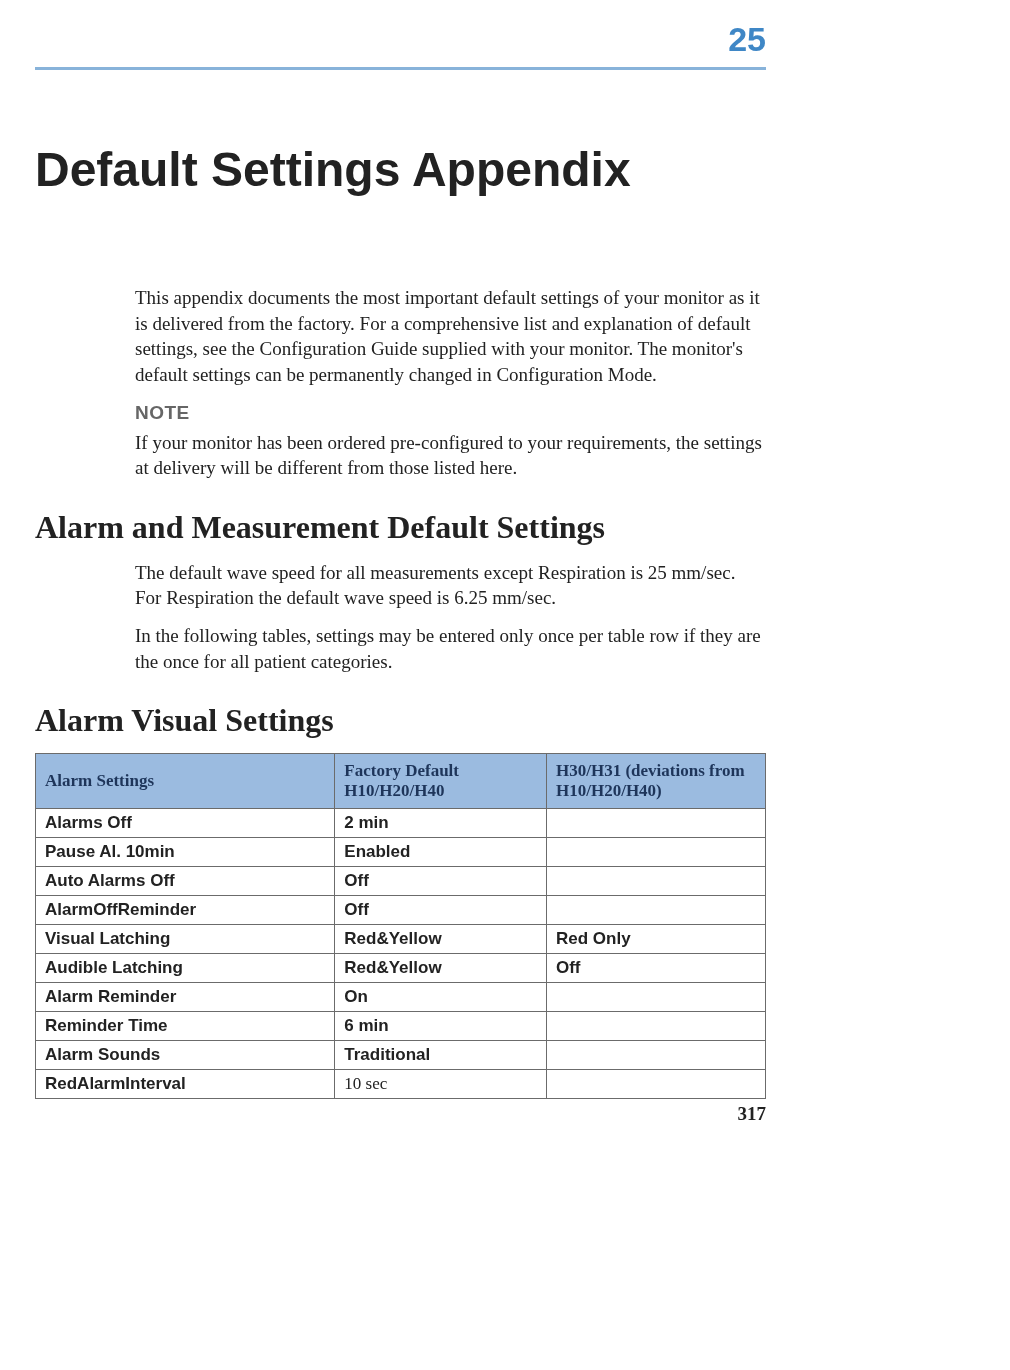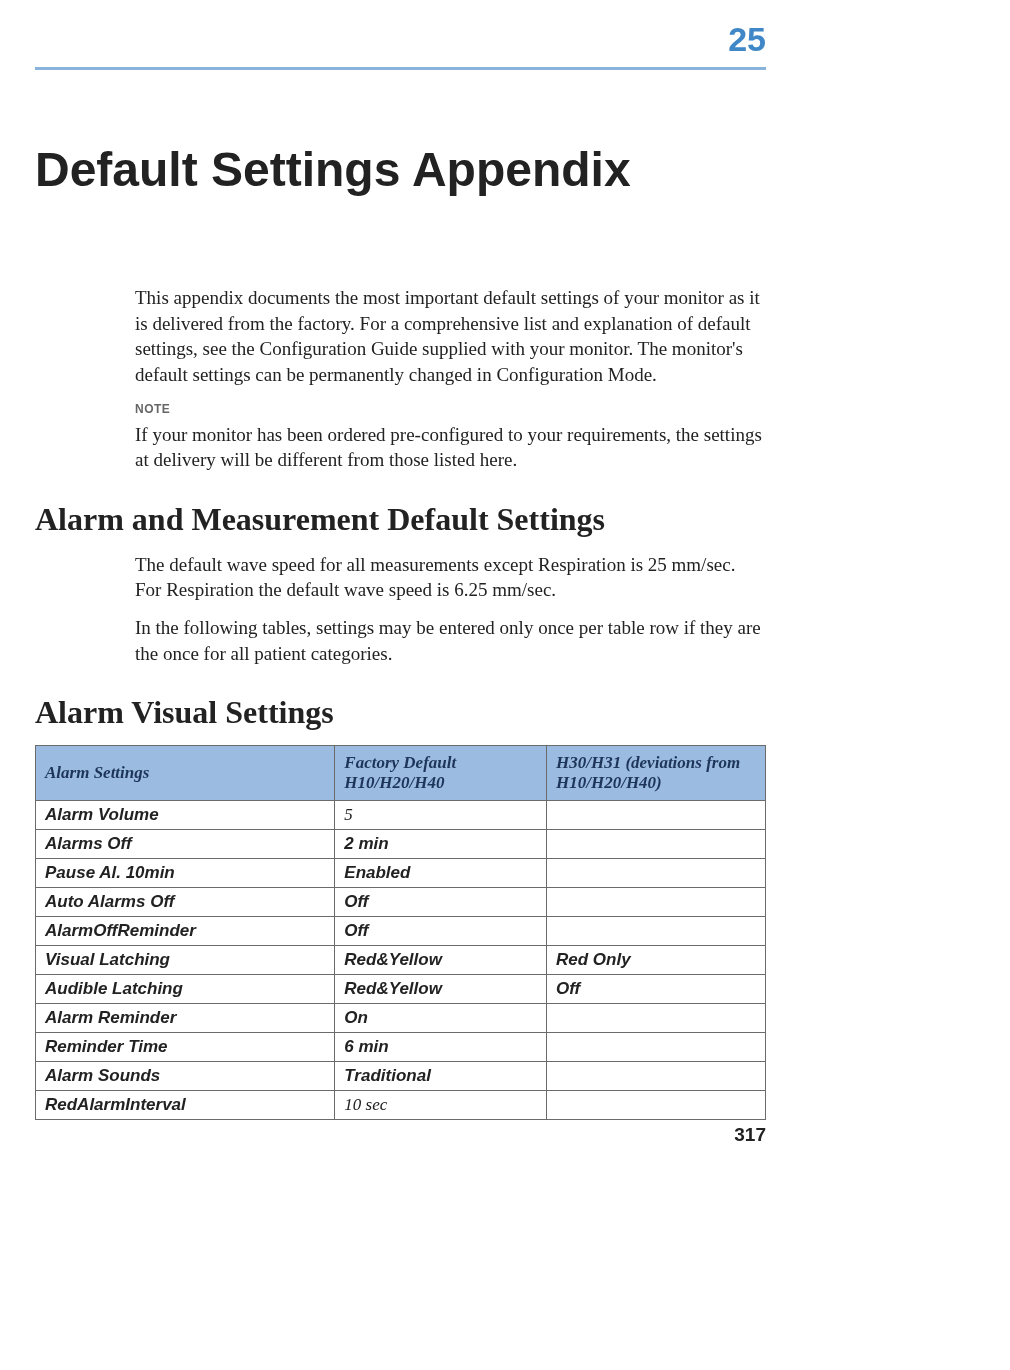--- a/index.html
+++ b/index.html
@@ -43,38 +43,37 @@
   }
   .para {
     font-size: 19px;
     line-height: 1.35;
     margin: 0 0 12px 0;
     font-family: Georgia, "Times New Roman", serif;
   }
   .note-label {
     font-family: Arial, Helvetica, sans-serif;
     font-weight: bold;
-    font-size: 12px;
+    font-size: 19px;
     letter-spacing: 0.5px;
     color: #666;
     margin: 14px 0 6px 0;
   }
   h2.section {
     font-family: Liberation Serif, serif;
     font-weight: bold;
     font-size: 32px;
     margin: 28px 0 14px 0;
     color: #222;
   }
   table.settings {
     border-collapse: collapse;
     width: 100%;
     margin-top: 8px;
     font-size: 17px;
-    font-style: italic;
   }
   table.settings th {
     background: #9bbbe0;
     text-align: left;
     font-family: Georgia, "Times New Roman", serif;
     font-weight: bold;
     color: #1e355a;
     border: 1px solid #6b6b6b;
     padding: 7px 9px;
     vertical-align: middle;
@@ -97,21 +96,21 @@
     font-family: Georgia, "Times New Roman", serif;
     font-weight: normal;
   }
   .col-a { width: 41%; }
   .col-b { width: 29%; }
   .col-c { width: 30%; }
   .page-number {
     position: absolute;
     bottom: 14px;
     right: 35px;
-    font-family: Liberation Sans, sans-serif;
+    font-family: Liberation Serif, serif;
     font-weight: bold;
     font-size: 19px;
     color: #222;
   }
 </style>
 </head>
 <body>
 
 <div class="page">
 
@@ -142,25 +141,20 @@
         <col class="col-c">
     </colgroup>
     <thead>
       <tr>
         <th>Alarm Settings</th>
         <th>Factory Default H10/H20/H40</th>
         <th>H30/H31 (deviations from H10/H20/H40)</th>
       </tr>
     </thead>
     <tbody id="settings-body">
-    <tr>
-          <td class="setting-name">Alarm Volume</td>
-          <td class="val-serif">5</td>
-          <td class="val-bold"></td>
-        </tr>
         <tr>
           <td class="setting-name">Alarms Off</td>
           <td class="val-bold">2 min</td>
           <td class="val-bold"></td>
         </tr>
         <tr>
           <td class="setting-name">Pause Al. 10min</td>
           <td class="val-bold">Enabled</td>
           <td class="val-bold"></td>
         </tr>

